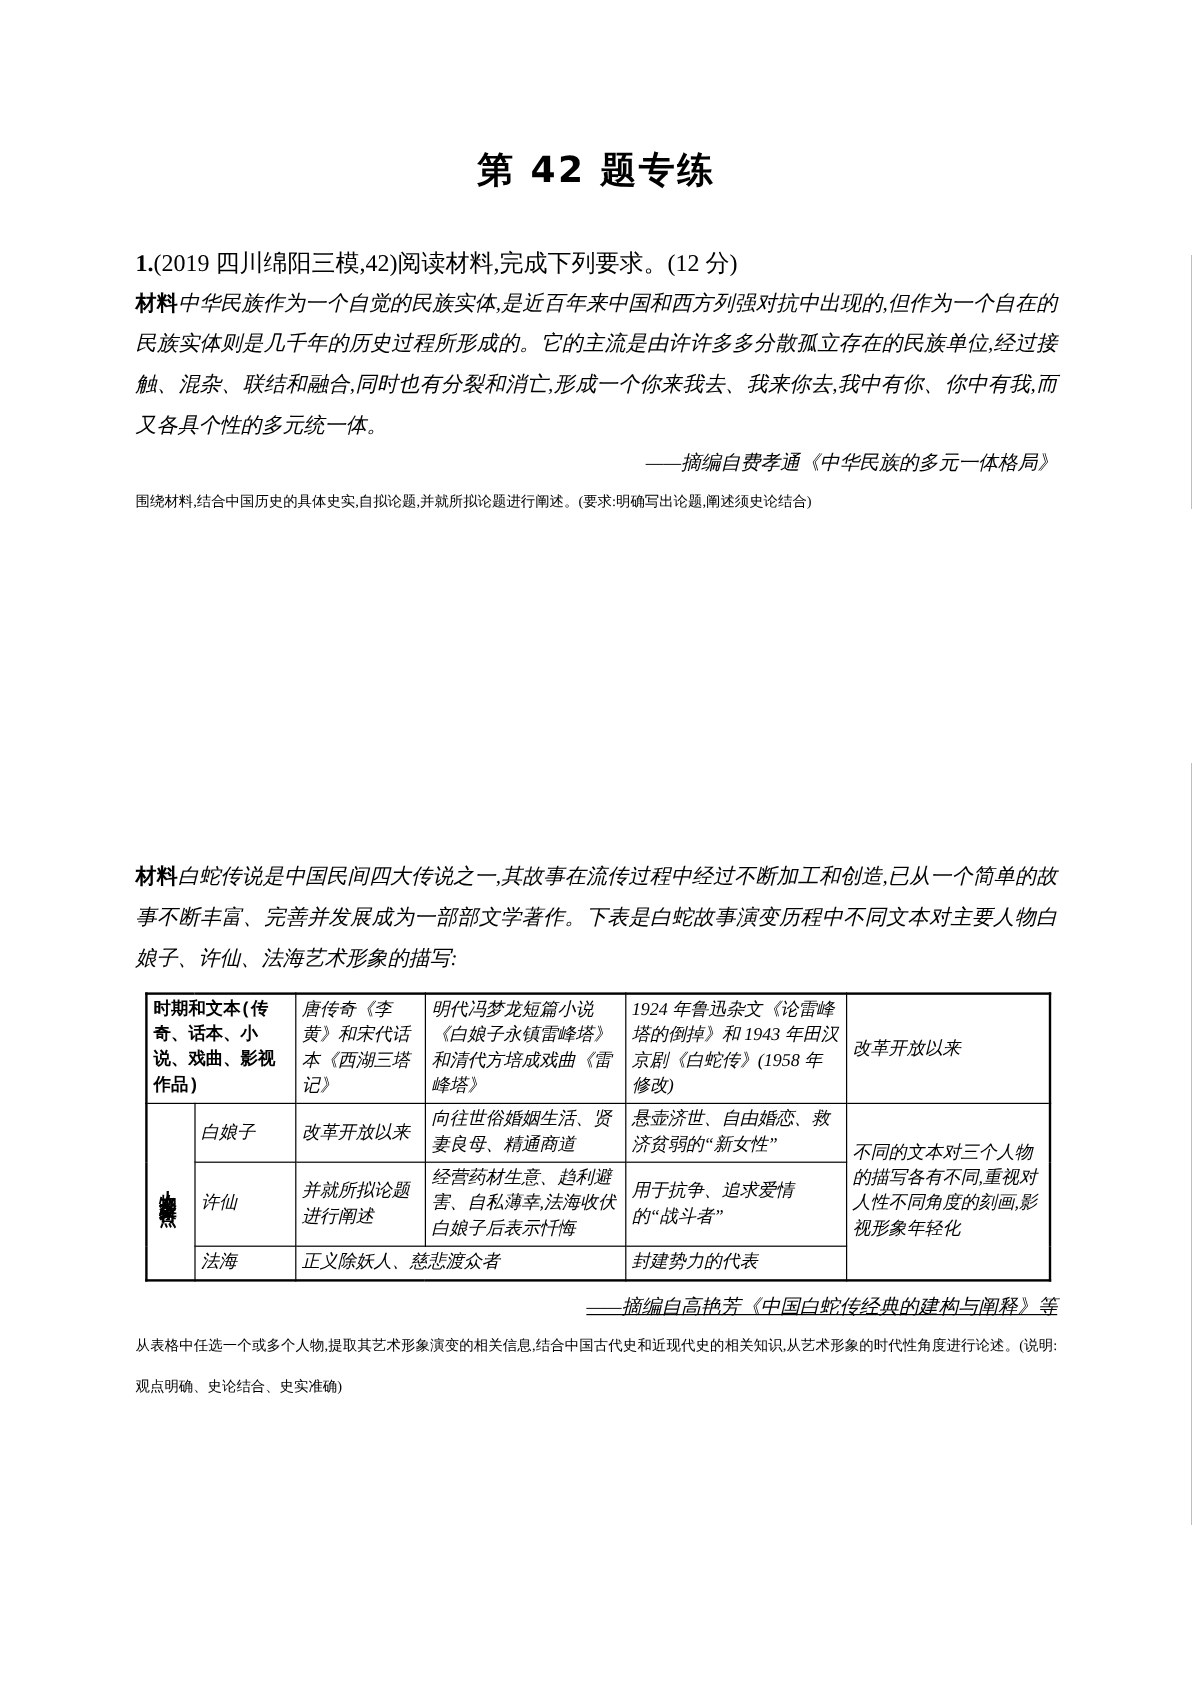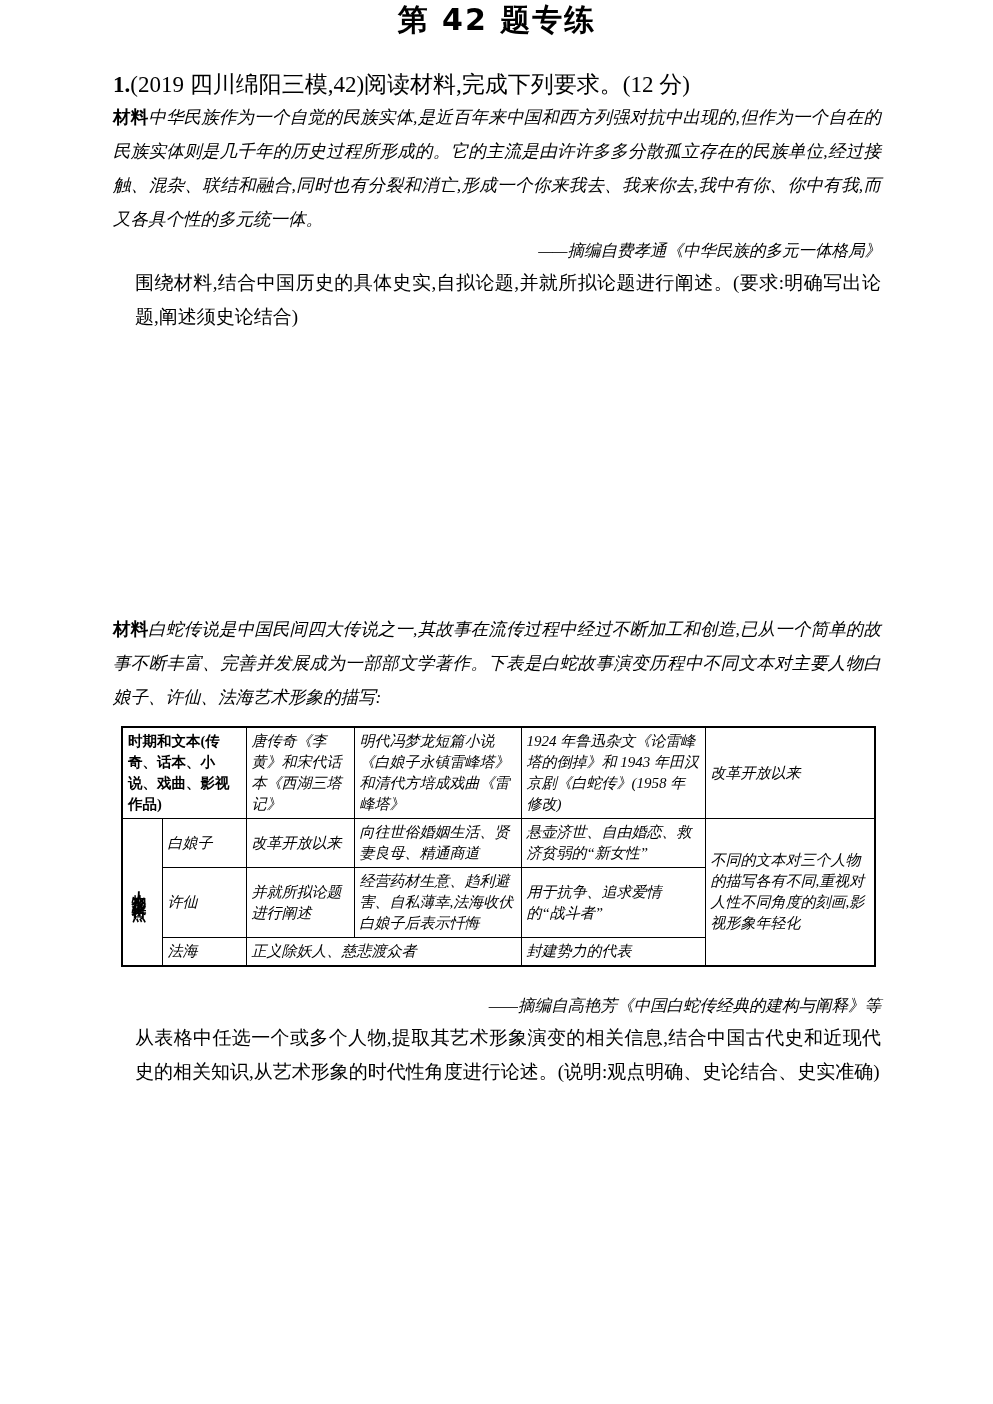--- a/index.html
+++ b/index.html
@@ -14,29 +14,30 @@
     font-family: "Liberation Serif", "DejaVu Serif", serif;
     overflow: hidden;
   }
   .content {
     position: absolute;
     left: 113px;
     top: 0;
     width: 768px;
   }
   .doc-title {
+    margin-top: 122px;
     text-align: center;
     font-family: "DejaVu Sans", "Liberation Sans", sans-serif;
     font-weight: bold;
     font-size: 30px;
     letter-spacing: 2px;
   }
   .q-heading {
-    margin-top: 29px;
-    font-size: 23px;
+    margin-top: 42px;
+    font-size: 20px;
     line-height: 30px;
     text-align: justify;
   }
   .q-heading .q-num { font-weight: bold; }
   .material {
     font-size: 17.5px;
     line-height: 34px;
     text-align: justify;
     font-style: italic;
   }
@@ -44,24 +45,23 @@
     font-weight: bold;
     font-style: normal;
   }
   .attribution {
     font-size: 16.5px;
     line-height: 30px;
     text-align: right;
     font-style: italic;
   }
   .task {
-    font-size: 19px;
+    font-size: 12px;
     line-height: 34px;
     text-align: justify;
-    margin-left: 22px;
   }
   .answer-space-1 { height: 278px; }
   .gap-sm { height: 6px; }
   
   .tbl-wrap { margin-top: 12px; margin-left: 8px; }
   table.snake {
     border-collapse: collapse;
     table-layout: fixed;
     width: 753px;
     font-size: 15px;
@@ -72,21 +72,21 @@
     border: 1.4px solid #000;
     padding: 3px 5px;
     vertical-align: middle;
     text-align: left;
     word-break: break-all;
   }
   table.snake { border: 2.5px solid #000; }
   td.hdr-period {
     font-weight: bold;
     font-style: normal;
-    font-family: Liberation Serif, serif;
+    font-family: Liberation Mono, monospace;
     font-size: 14.5px;
   }
   td.vlabel-cell { text-align: center; }
   .vlabel {
     writing-mode: vertical-lr;
     text-orientation: upright;
     margin: 0 auto;
     font-weight: bold;
     font-style: normal;
     font-family: "DejaVu Sans", "Liberation Sans", sans-serif;
@@ -153,18 +153,18 @@
           <tr class="r-fa">
             <td>法海</td>
             <td colspan="2">正义除妖人、慈悲渡众者</td>
             <td>封建势力的代表</td>
           </tr>
         </tbody>
           </table>
       </div>
 
       <div class="gap-sm"></div>
-      <p class="attribution" style="margin-top:18px;">——摘编自高艳芳《中国白蛇传经典的建构与阐释》等</p>
+      <p class="attribution" style="text-decoration:underline;">——摘编自高艳芳《中国白蛇传经典的建构与阐释》等</p>
       <p class="task">从表格中任选一个或多个人物,提取其艺术形象演变的相关信息,结合中国古代史和近现代史的相关知识,从艺术形象的时代性角度进行论述。(说明:观点明确、史论结合、史实准确)</p>
     </section>
 
   </div>
 </div>
 
 </body></html>

